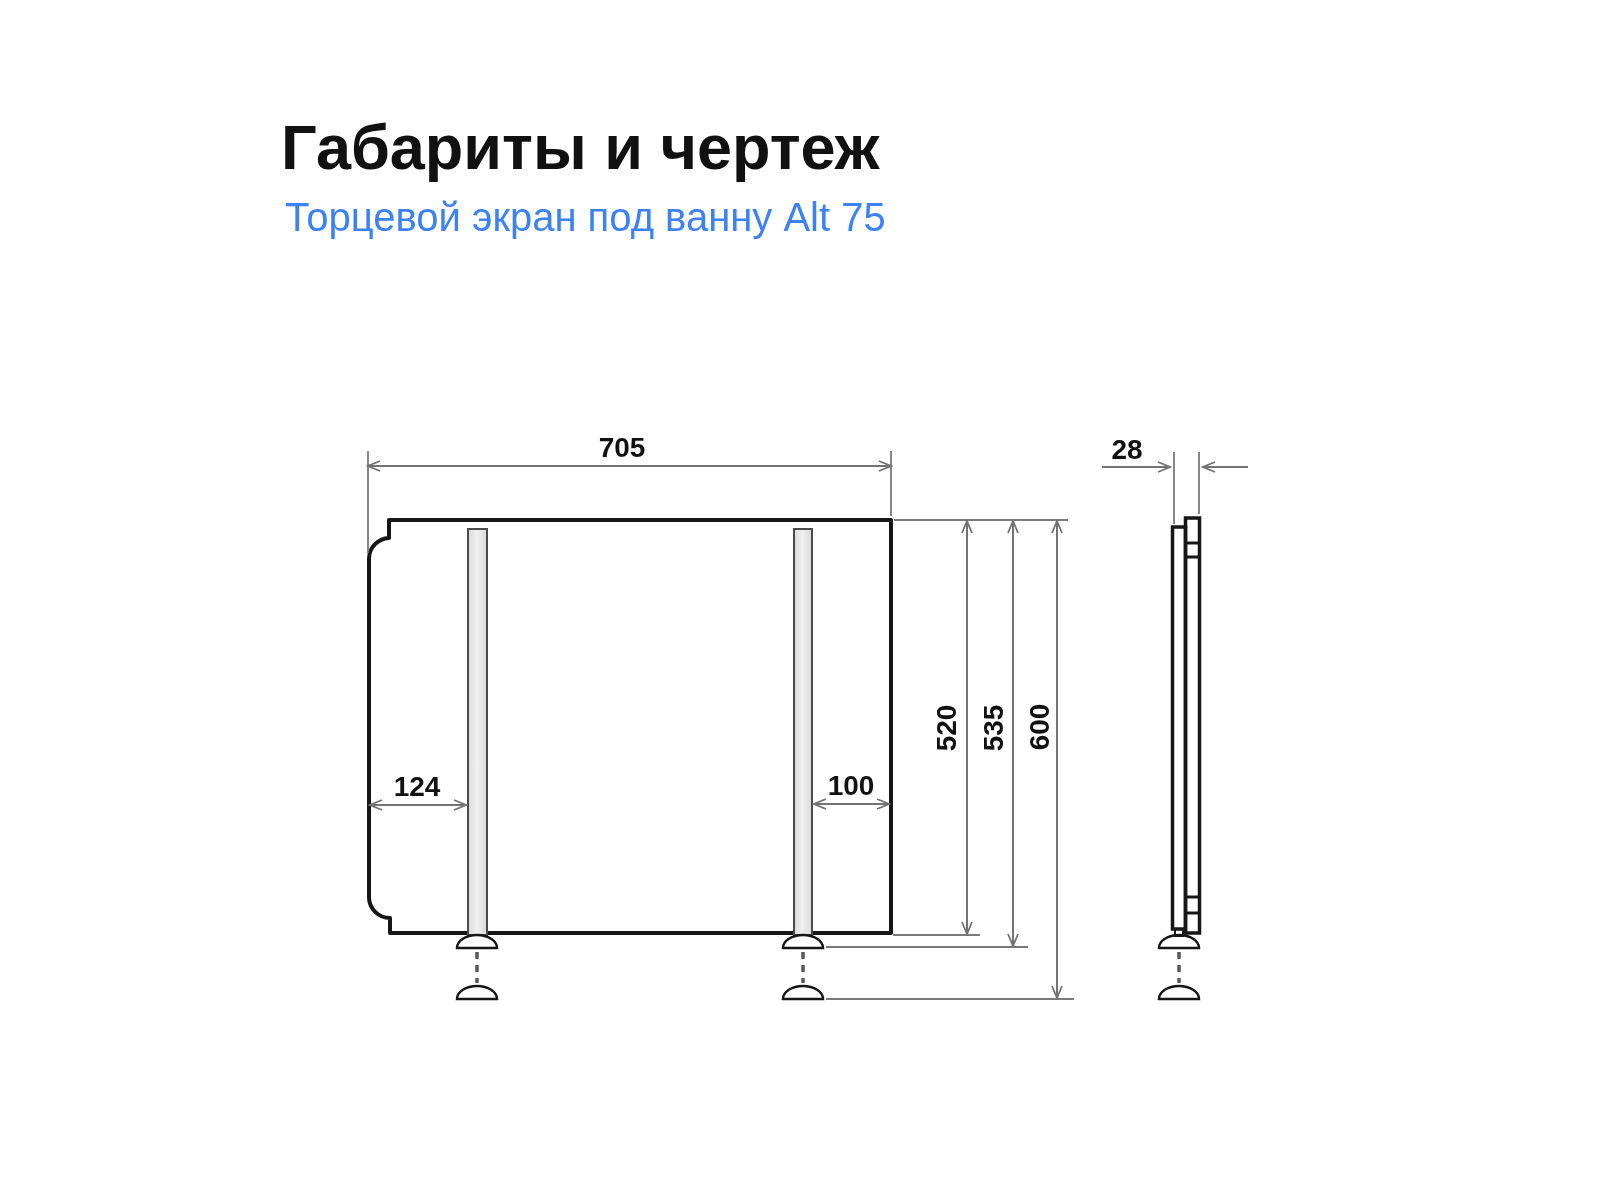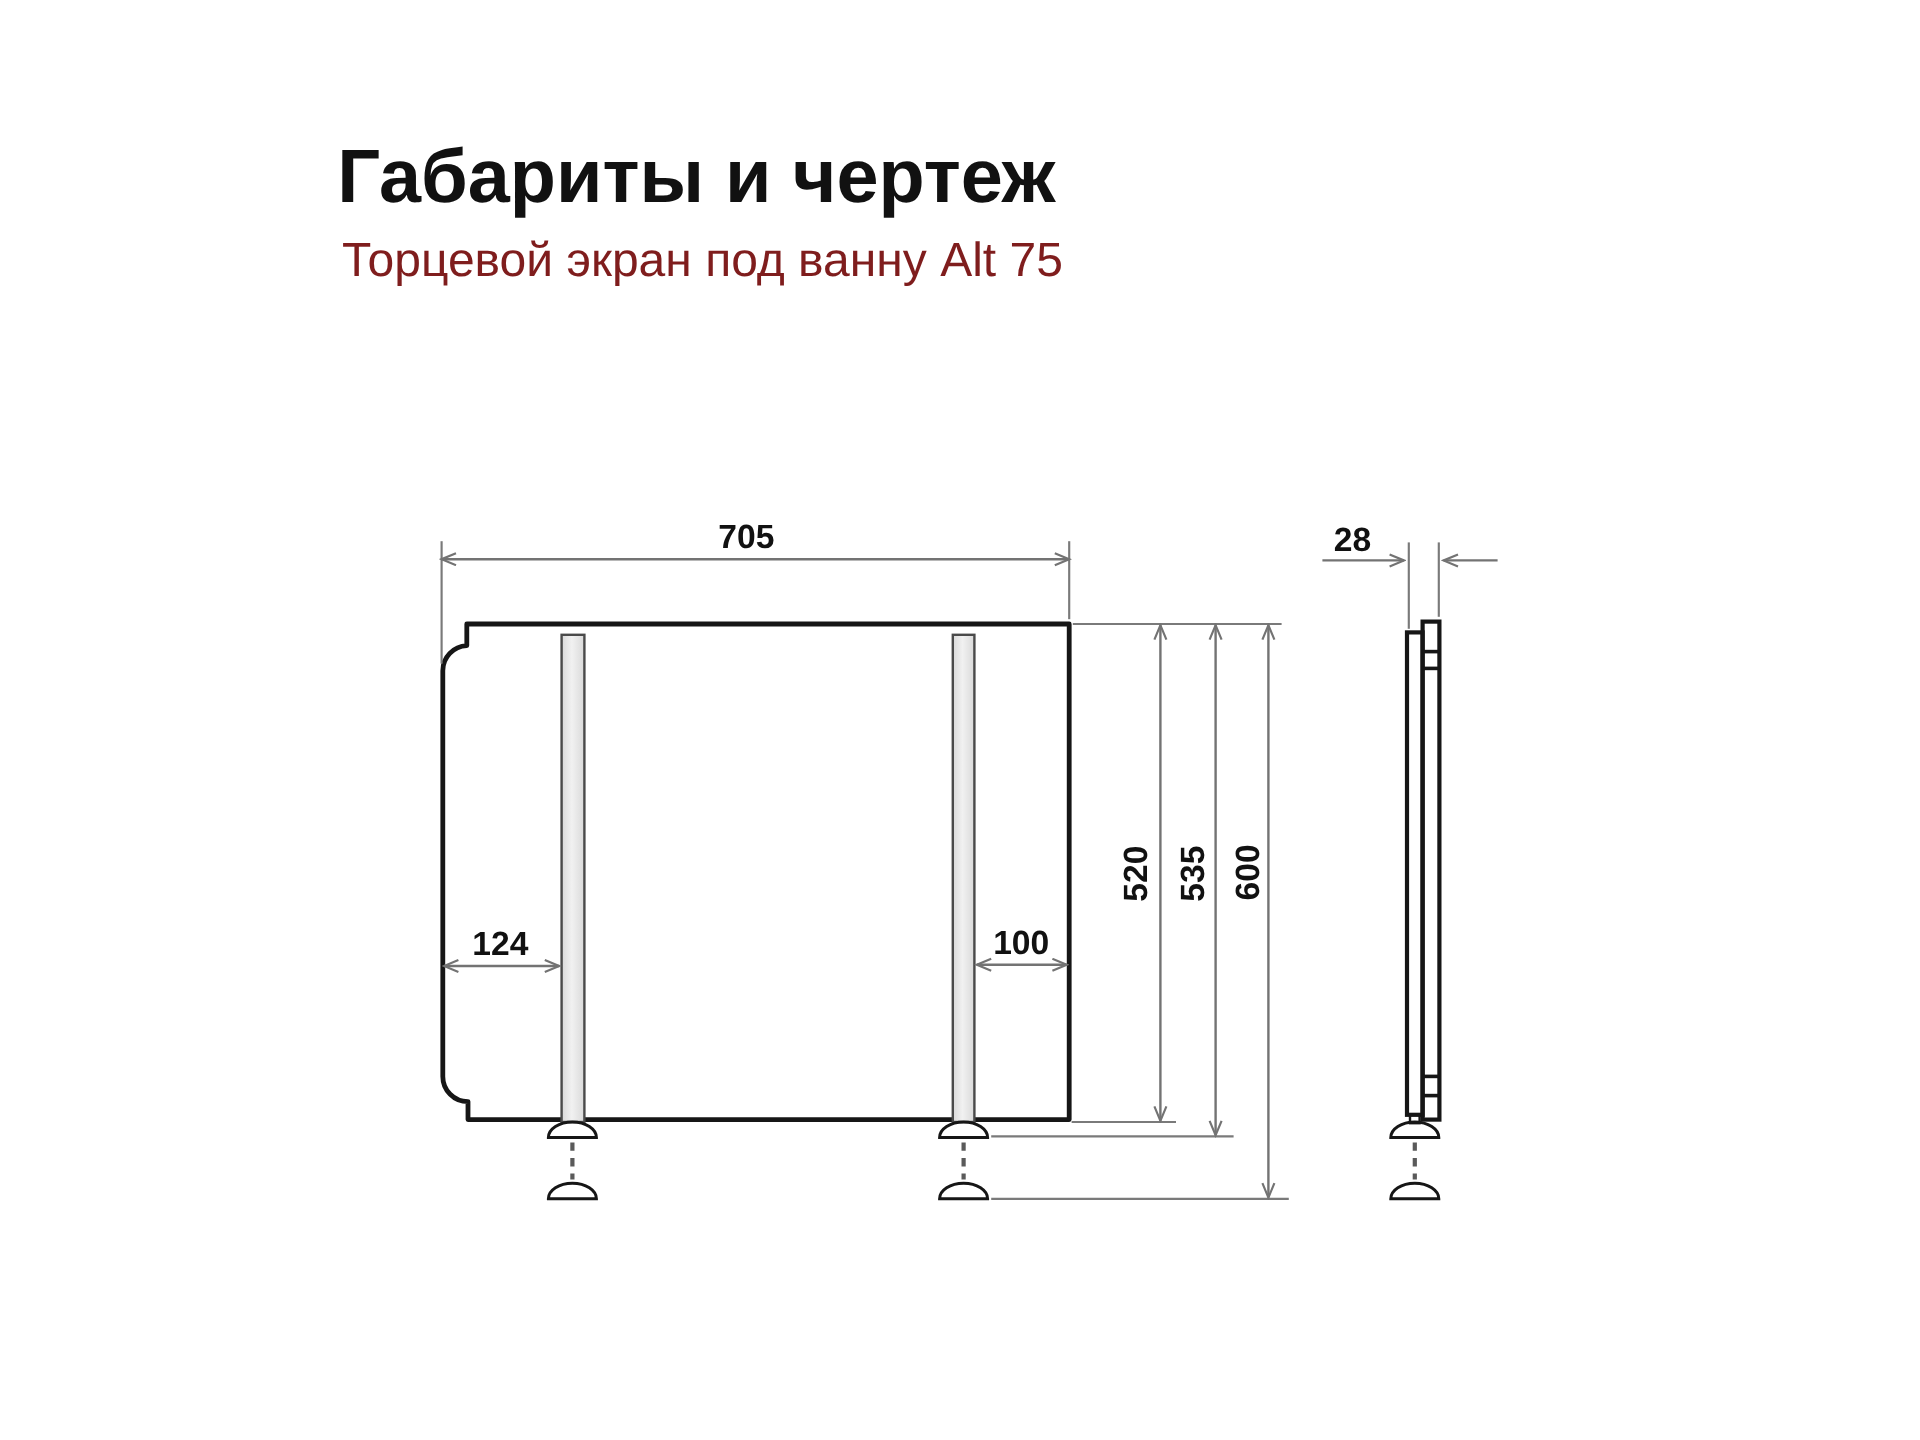--- a/index.html
+++ b/index.html
@@ -7,21 +7,21 @@
     position:relative;width:1600px;height:1200px;background:#fff;overflow:hidden;
     font-family:"Liberation Sans", sans-serif;
   }
   .title{
     position:absolute;left:281px;top:113px;
     font-size:63px;font-weight:700;color:#111;letter-spacing:0px;line-height:1.1;
     white-space:nowrap;
   }
   .subtitle{
     position:absolute;left:285px;top:194px;
-    font-size:40px;font-weight:400;color:#7f1d1d;line-height:1.15;white-space:nowrap;
+    font-size:40px;font-weight:400;color:#3b82f6;line-height:1.15;white-space:nowrap;
   }
   svg{position:absolute;left:0;top:0;}
   .dim-line{stroke:#737373;stroke-width:2;fill:none;}
   .ext-line{stroke:#7a7a7a;stroke-width:1.8;fill:none;}
   .dim-text{font-size:28px;font-weight:700;fill:#111;}
   .outline{stroke:#161616;fill:none;}
   .dash{stroke:#5a5a5a;stroke-width:3.5;stroke-dasharray:7 6;fill:none;}
 </style>
 </head>
 <body>

